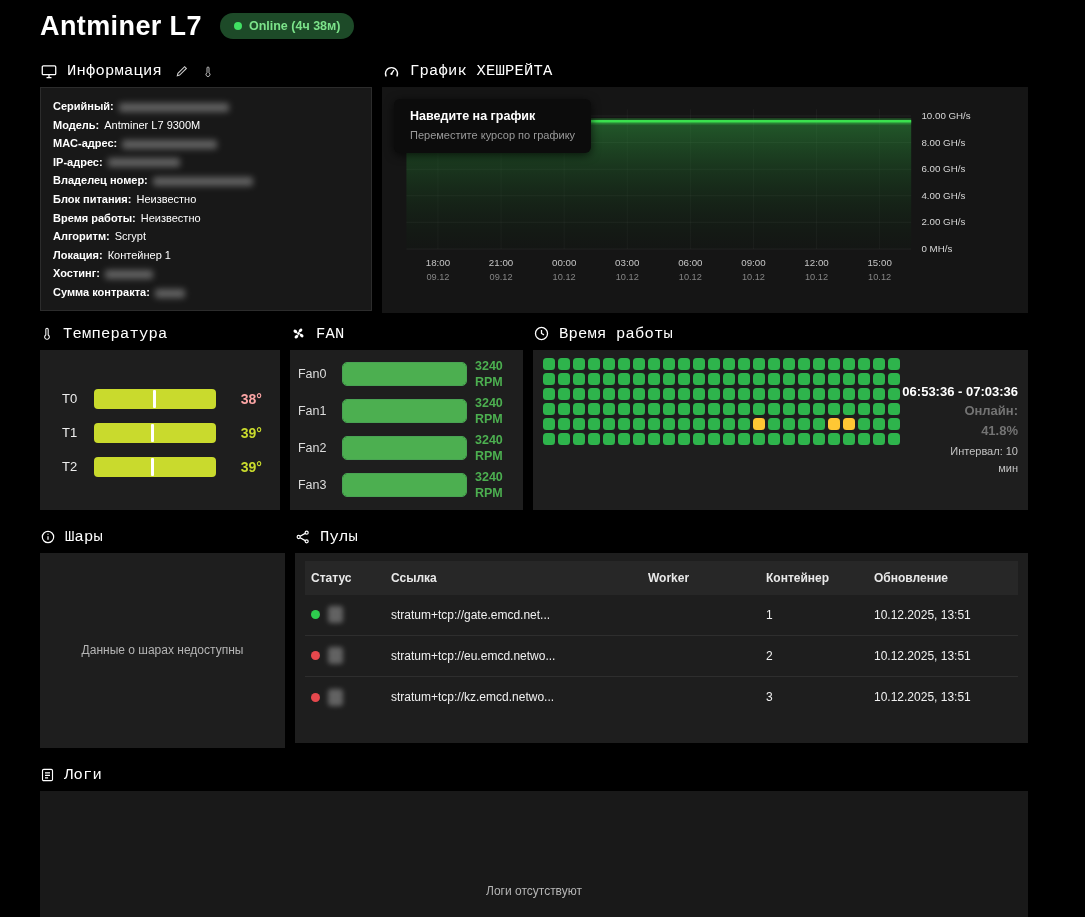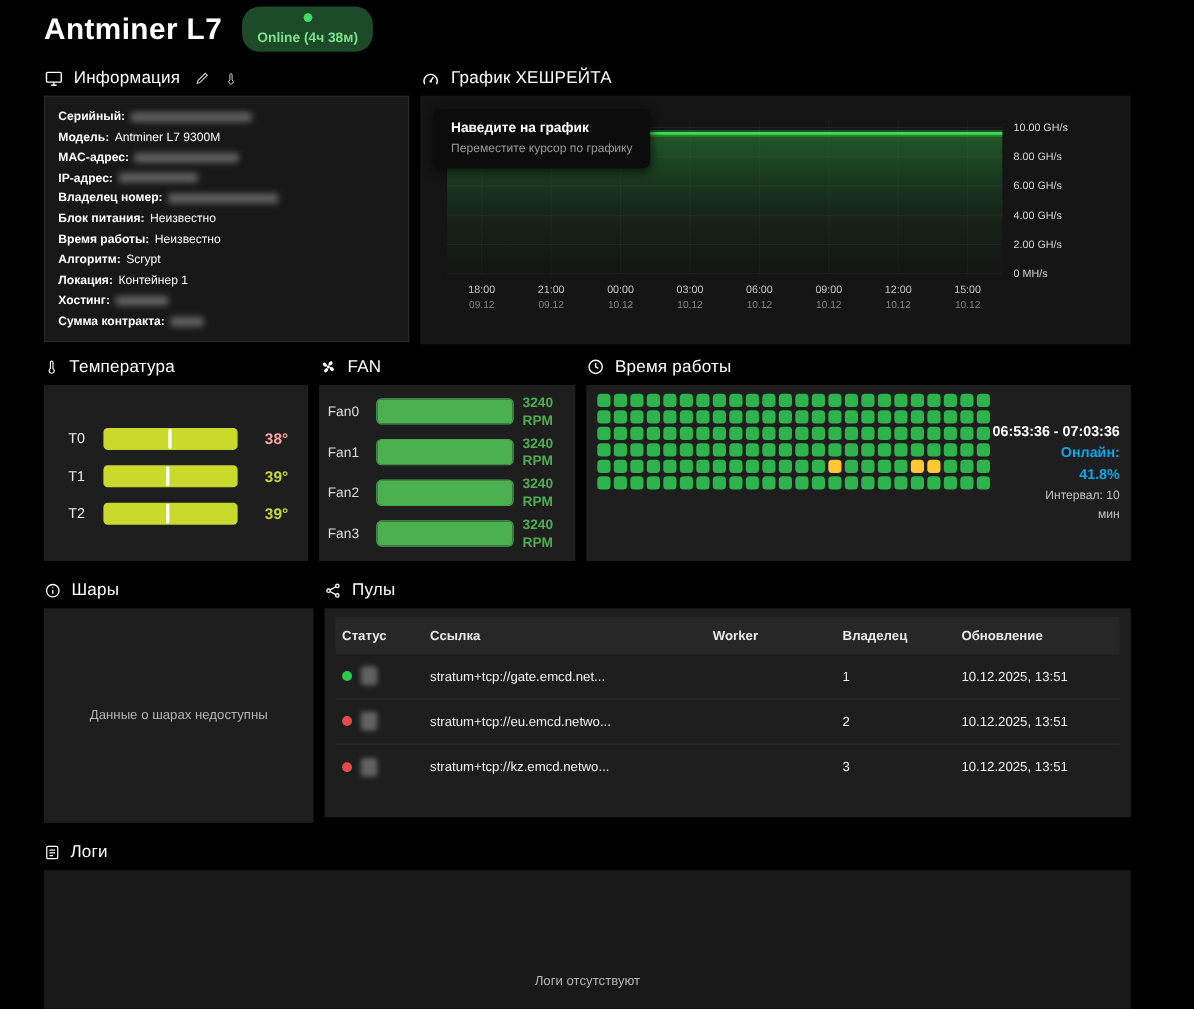--- a/index.html
+++ b/index.html
@@ -1,29 +1,29 @@
 <!DOCTYPE html>
 <html><head>
 <meta charset="utf-8">
 <style>
   *{margin:0;padding:0;box-sizing:border-box;}
   html,body{background:#000;}
   body{width:1085px;height:917px;overflow:hidden;font-family:"Liberation Sans","DejaVu Sans",sans-serif;color:#fff;}
   .page{width:988px;margin-left:40px;padding-top:6px;}
   .hdr{display:flex;align-items:center;gap:18px;height:40px;}
   .hdr h1{font-size:27px;font-weight:700;letter-spacing:.4px;}
-  .badge{display:inline-flex;align-items:center;gap:7px;background:#1d4a28;border-radius:16px;padding:6px 14px;font-size:12.5px;font-weight:700;color:#7ce38a;flex-direction:column;}
+  .badge{display:inline-flex;align-items:center;gap:7px;background:#1d4a28;border-radius:16px;padding:6px 14px;font-size:12.5px;font-weight:700;color:#7ce38a;}
   .badge .bdot{width:8px;height:8px;border-radius:50%;background:#41e063;}
   .row{display:flex;gap:10px;align-items:flex-start;}
   .r1{margin-top:12px;}
   .r2{margin-top:8px;}
   .r3{margin-top:14px;}
   .sec{display:flex;flex-direction:column;}
   .sec-h{display:flex;align-items:center;gap:9px;height:26px;margin-bottom:3px;}
-  .sec-t{font-size:15.5px;color:#fff;font-weight:400;letter-spacing:.2px;}
+  .sec-t{font-size:15.5px;color:#fff;font-weight:400;letter-spacing:.2px;font-family:Liberation Mono, monospace;}
   .ic{display:inline-flex;align-items:center;}
   .ic svg{display:block;}
   .ic.sm{margin-left:4px;cursor:pointer;}
   
   .info-body{width:100%;height:224px;background:#181818;border:1px solid #2c2c2c;padding:9px 12px;}
   .info-row{font-size:11px;line-height:18.6px;color:#fff;white-space:nowrap;}
   .info-label{font-weight:700;margin-right:5px;}
   .info-value{font-weight:400;}
   .redacted{display:inline-block;height:9px;background:#7a7a7a;opacity:.75;border-radius:2px;filter:blur(3px);vertical-align:middle;}
   
@@ -45,21 +45,21 @@
   .flabel{width:36px;font-size:12.5px;color:#ddd;}
   .fbar-track{flex:1;height:24px;background:#17331a;border:1px solid #49a353;border-radius:5px;overflow:hidden;}
   .fbar{height:100%;background:#4caf50;border-radius:3px;}
   .fval{width:40px;line-height:1.3;font-weight:700;font-size:12.5px;text-align:left;}
   
   .up-body{width:100%;height:160px;background:#1e1e1e;display:flex;padding:8px 10px;}
   .up-grid{display:grid;gap:3px;align-content:start;}
   .ucell{width:12px;height:12px;border-radius:3.5px;}
   .up-info{margin-left:auto;width:118px;text-align:right;padding-top:24px;line-height:1.5;}
   .up-range{font-size:13px;font-weight:700;color:#fff;}
-  .up-online{font-size:13px;font-weight:700;color:#0ea5e9;}
+  .up-online{font-size:13px;font-weight:700;color:#737373;}
   .up-interval{font-size:11px;color:#c2c2c2;margin-top:3px;max-width:86px;margin-left:auto;}
   
   .shares-body{width:100%;height:195px;background:#1e1e1e;display:flex;align-items:center;justify-content:center;}
   .empty-text{font-size:12px;color:#b5b5b5;}
   
   .pools-body{width:100%;height:190px;background:#1e1e1e;padding:8px 10px 0;}
   .pools-header-row{display:flex;align-items:center;background:#272727;height:34px;font-size:12px;font-weight:700;color:#e9e9e9;}
   .prow{display:flex;align-items:center;height:41px;border-bottom:1px solid #2e2e2e;font-size:12px;color:#f0f0f0;cursor:pointer;}
   .prow:last-child{border-bottom:none;}
   .pcol{padding:0 6px;}
@@ -470,21 +470,21 @@
               <path d="M7.6 10.9l7.8-4.3M7.6 13.1l7.8 4.3"></path>
             </svg>
         </span>
         <span class="sec-t">Пулы</span>
       </div>
       <div class="pools-body">
         <div class="pools-header-row">
             <div class="pcol pc0">Статус</div>
             <div class="pcol pc1">Ссылка</div>
             <div class="pcol pc2">Worker</div>
-            <div class="pcol pc3">Владелец</div>
+            <div class="pcol pc3">Контейнер</div>
             <div class="pcol pc4">Обновление</div>
           </div>
         <div>
             <div class="prow">
               <div class="pcol pc0 pstat">
                 <span class="sdot" style="background: rgb(46, 204, 78);"></span>
                 <span class="schip"></span>
               </div>
               <div class="pcol pc1">stratum+tcp://gate.emcd.net...</div>
               <div class="pcol pc2"></div>

